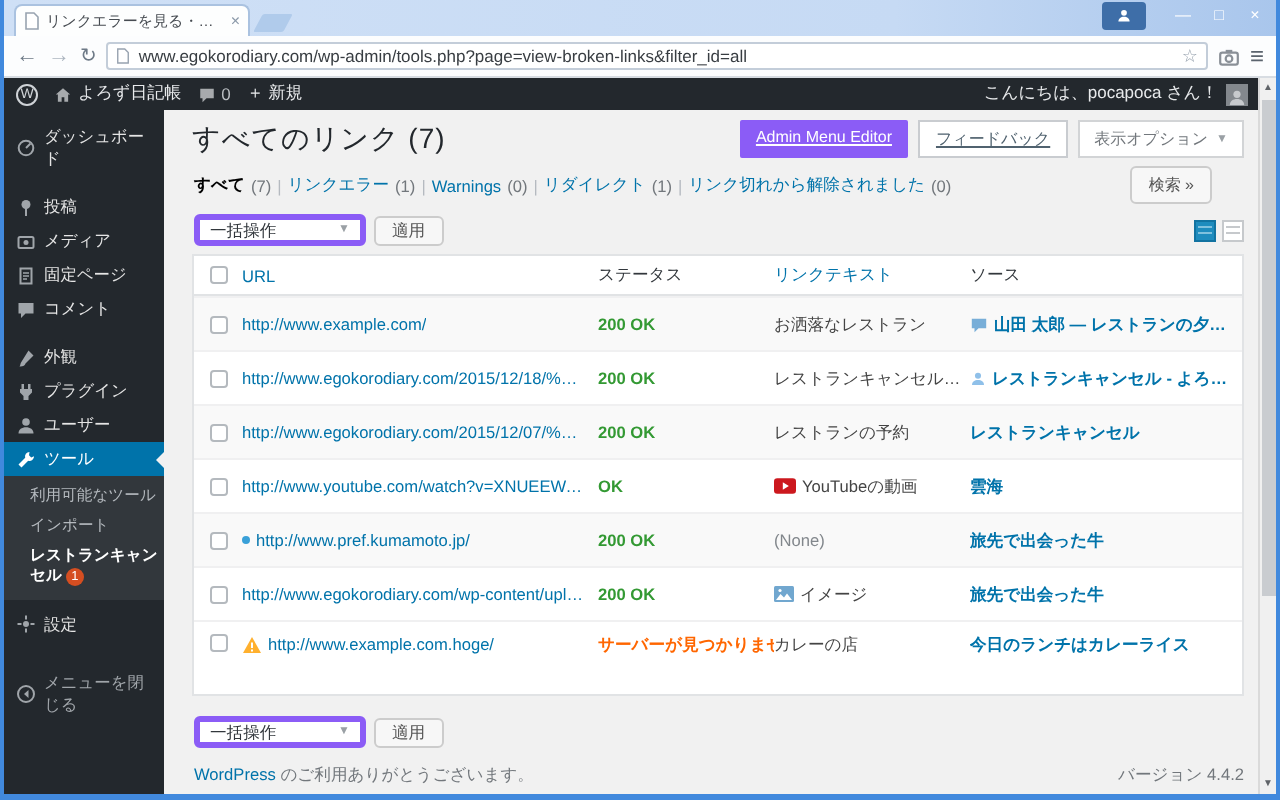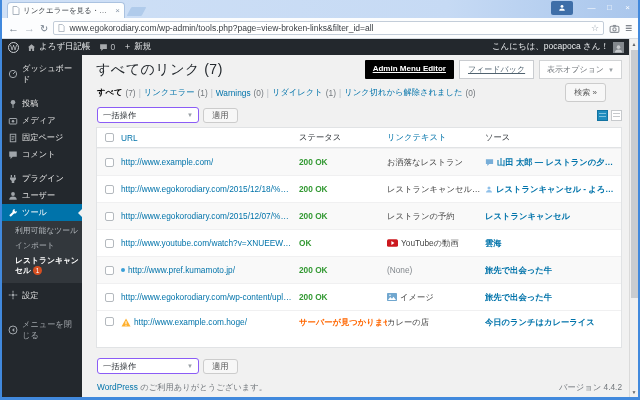--- a/index.html
+++ b/index.html
@@ -43,32 +43,32 @@
   .submenu{background:#32373c;padding:2px 0 4px}
   .sub-item{padding:2.5px 3px 2.5px 13px;font-size:7.8px;color:#b4b9be;line-height:1.3}
   .sub-item.current{color:#fff;font-weight:bold}
   .badge{display:inline-block;min-width:9px;height:9px;line-height:9px;border-radius:50%;background:#d54e21;color:#fff;font-size:6.5px;text-align:center;font-weight:normal;margin-left:2px}
   .s-item.collapse{margin-top:12px;color:#a0a5aa}
   
   .content{flex:1;min-width:0;display:flex;flex-direction:column;padding:5px 16px 3px 14px}
   .h-row{display:flex;align-items:center}
   .page-title{font-size:14px;font-weight:400;color:#23282d;letter-spacing:.5px}
   .top-btns{margin-left:auto;display:flex;align-items:stretch;gap:5px}
-  .btn-ame{background:#000000;color:#fff;font-size:8px;font-weight:bold;text-decoration:underline;padding:4px 8px;border-radius:1px}
+  .btn-ame{background:#8b5cf6;color:#fff;font-size:8px;font-weight:normal;text-decoration:underline;padding:4px 8px;border-radius:1px}
   .btn-feedback{background:#fff;border:1px solid #c9ccd0;color:#50626f;font-size:8px;text-decoration:underline;padding:3px 8px}
   .btn-screen{background:#fff;border:1px solid #d2d4d6;color:#72777c;font-size:8px;padding:3px 7px;display:flex;gap:4px;align-items:center}
   .caret{font-size:6px;color:#9aa0a5}
   .filters{display:flex;align-items:center;gap:3px;font-size:8.3px;margin:4px 16px 1px 1px;min-width:0}
   .f-link{color:#0073aa;text-decoration:none}
   .f-cur{color:#000;font-weight:bold}
   .f-count{color:#72777c}
   .f-sep{color:#b5bac0}
   .btn-search{margin-left:auto;background:#f7f7f7;border:1px solid #ccc;border-radius:3px;color:#555;font-size:8px;padding:3px 8px;flex-shrink:0}
   .tnav{display:flex;align-items:center;gap:4px;margin:4px 0 4px 1px}
-  .bulk-select{width:102px;height:16px;background:#fff;border:1px solid #8b5cf6;border-radius:3px;font-size:8.3px;color:#32373c;display:flex;align-items:center;justify-content:space-between;padding:0 5px}
+  .bulk-select{width:86px;height:16px;background:#fff;border:3px solid #8b5cf6;border-radius:3px;font-size:8.3px;color:#32373c;display:flex;align-items:center;justify-content:space-between;padding:0 5px}
   .btn-apply{height:15px;background:#f7f7f7;border:1px solid #ccc;border-radius:3px;color:#555;font-size:8.3px;padding:0 8px;display:flex;align-items:center}
   .toggles{margin-left:auto;display:flex;gap:3px}
   .tg{width:11px;height:11px;border:1px solid #c6c9cc;background:#fff;display:flex;flex-direction:column;justify-content:space-evenly;padding:1px}
   .tg i{display:block;height:1.5px;background:#c6c9cc}
   .tg.on{background:#1e8cbe;border-color:#1273a1}
   .tg.on i{background:#7fc1de}
   
   .ltable{background:#fff;border:1px solid #e1e3e5}
   .thead,.trow{display:flex;align-items:center}
   .thead{height:20px;font-size:8.3px;border-bottom:1px solid #e1e3e5}
@@ -214,20 +214,26 @@
       </div>
       <div class="s-item">
         <svg viewBox="0 0 20 20">
             <path d="M2.5 3h15v10.5H9.5L5 18v-4.5H2.5z" fill="currentColor"></path>
           </svg>
         <span>コメント</span>
       </div>
       <div class="s-gap"></div>
       <div class="s-item">
         <svg viewBox="0 0 20 20">
+            <path d="M12.5 2.5l5 5-8 8c-.4 2-2.6 3.2-6 3 1.2-1.2.6-3.2 2-4.8z" fill="currentColor"></path>
+          </svg>
+        <span>外観</span>
+      </div>
+      <div class="s-item">
+        <svg viewBox="0 0 20 20">
             <rect x="5.5" y="2" width="2.5" height="5" fill="currentColor"></rect>
             <rect x="12" y="2" width="2.5" height="5" fill="currentColor"></rect>
             <path d="M4 7h12v3.5L12.5 14v4h-5v-4L4 10.5z" fill="currentColor"></path>
           </svg>
         <span>プラグイン</span>
       </div>
       <div class="s-item">
         <svg viewBox="0 0 20 20">
             <circle cx="10" cy="6" r="3.8" fill="currentColor"></circle>
             <path d="M2.5 17.5c0-4.2 3.3-6.3 7.5-6.3s7.5 2.1 7.5 6.3z" fill="currentColor"></path>

